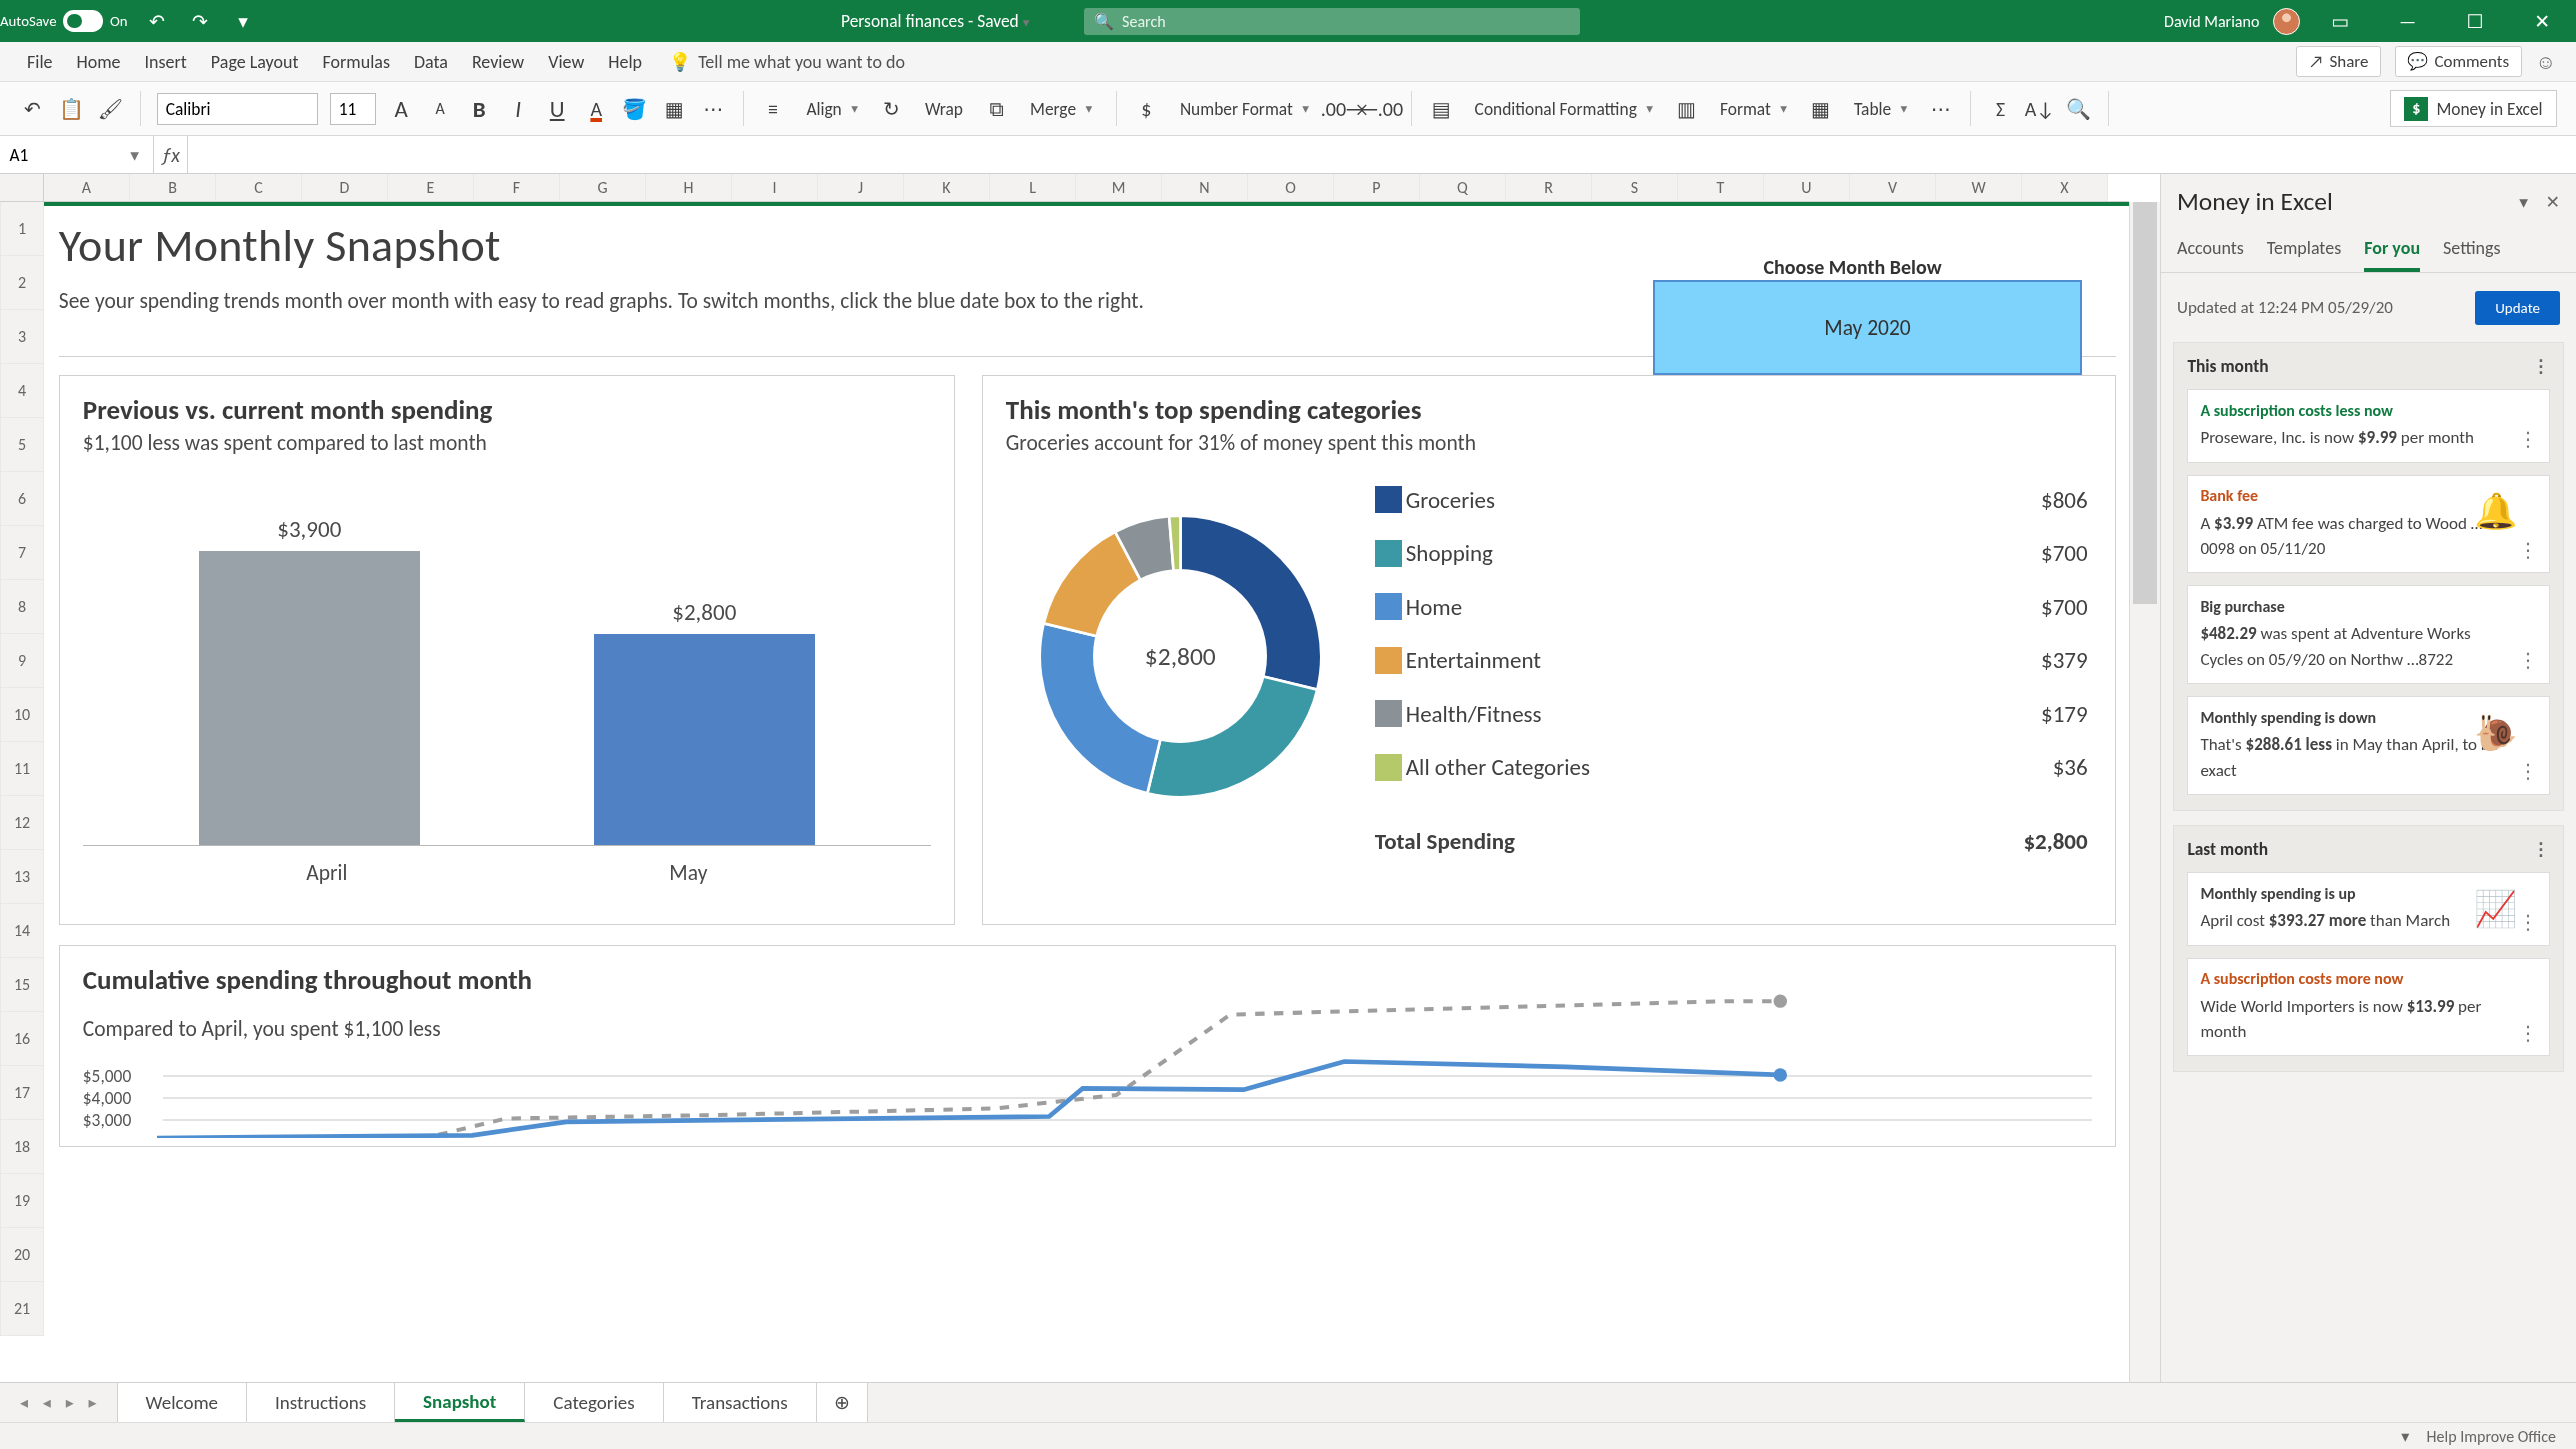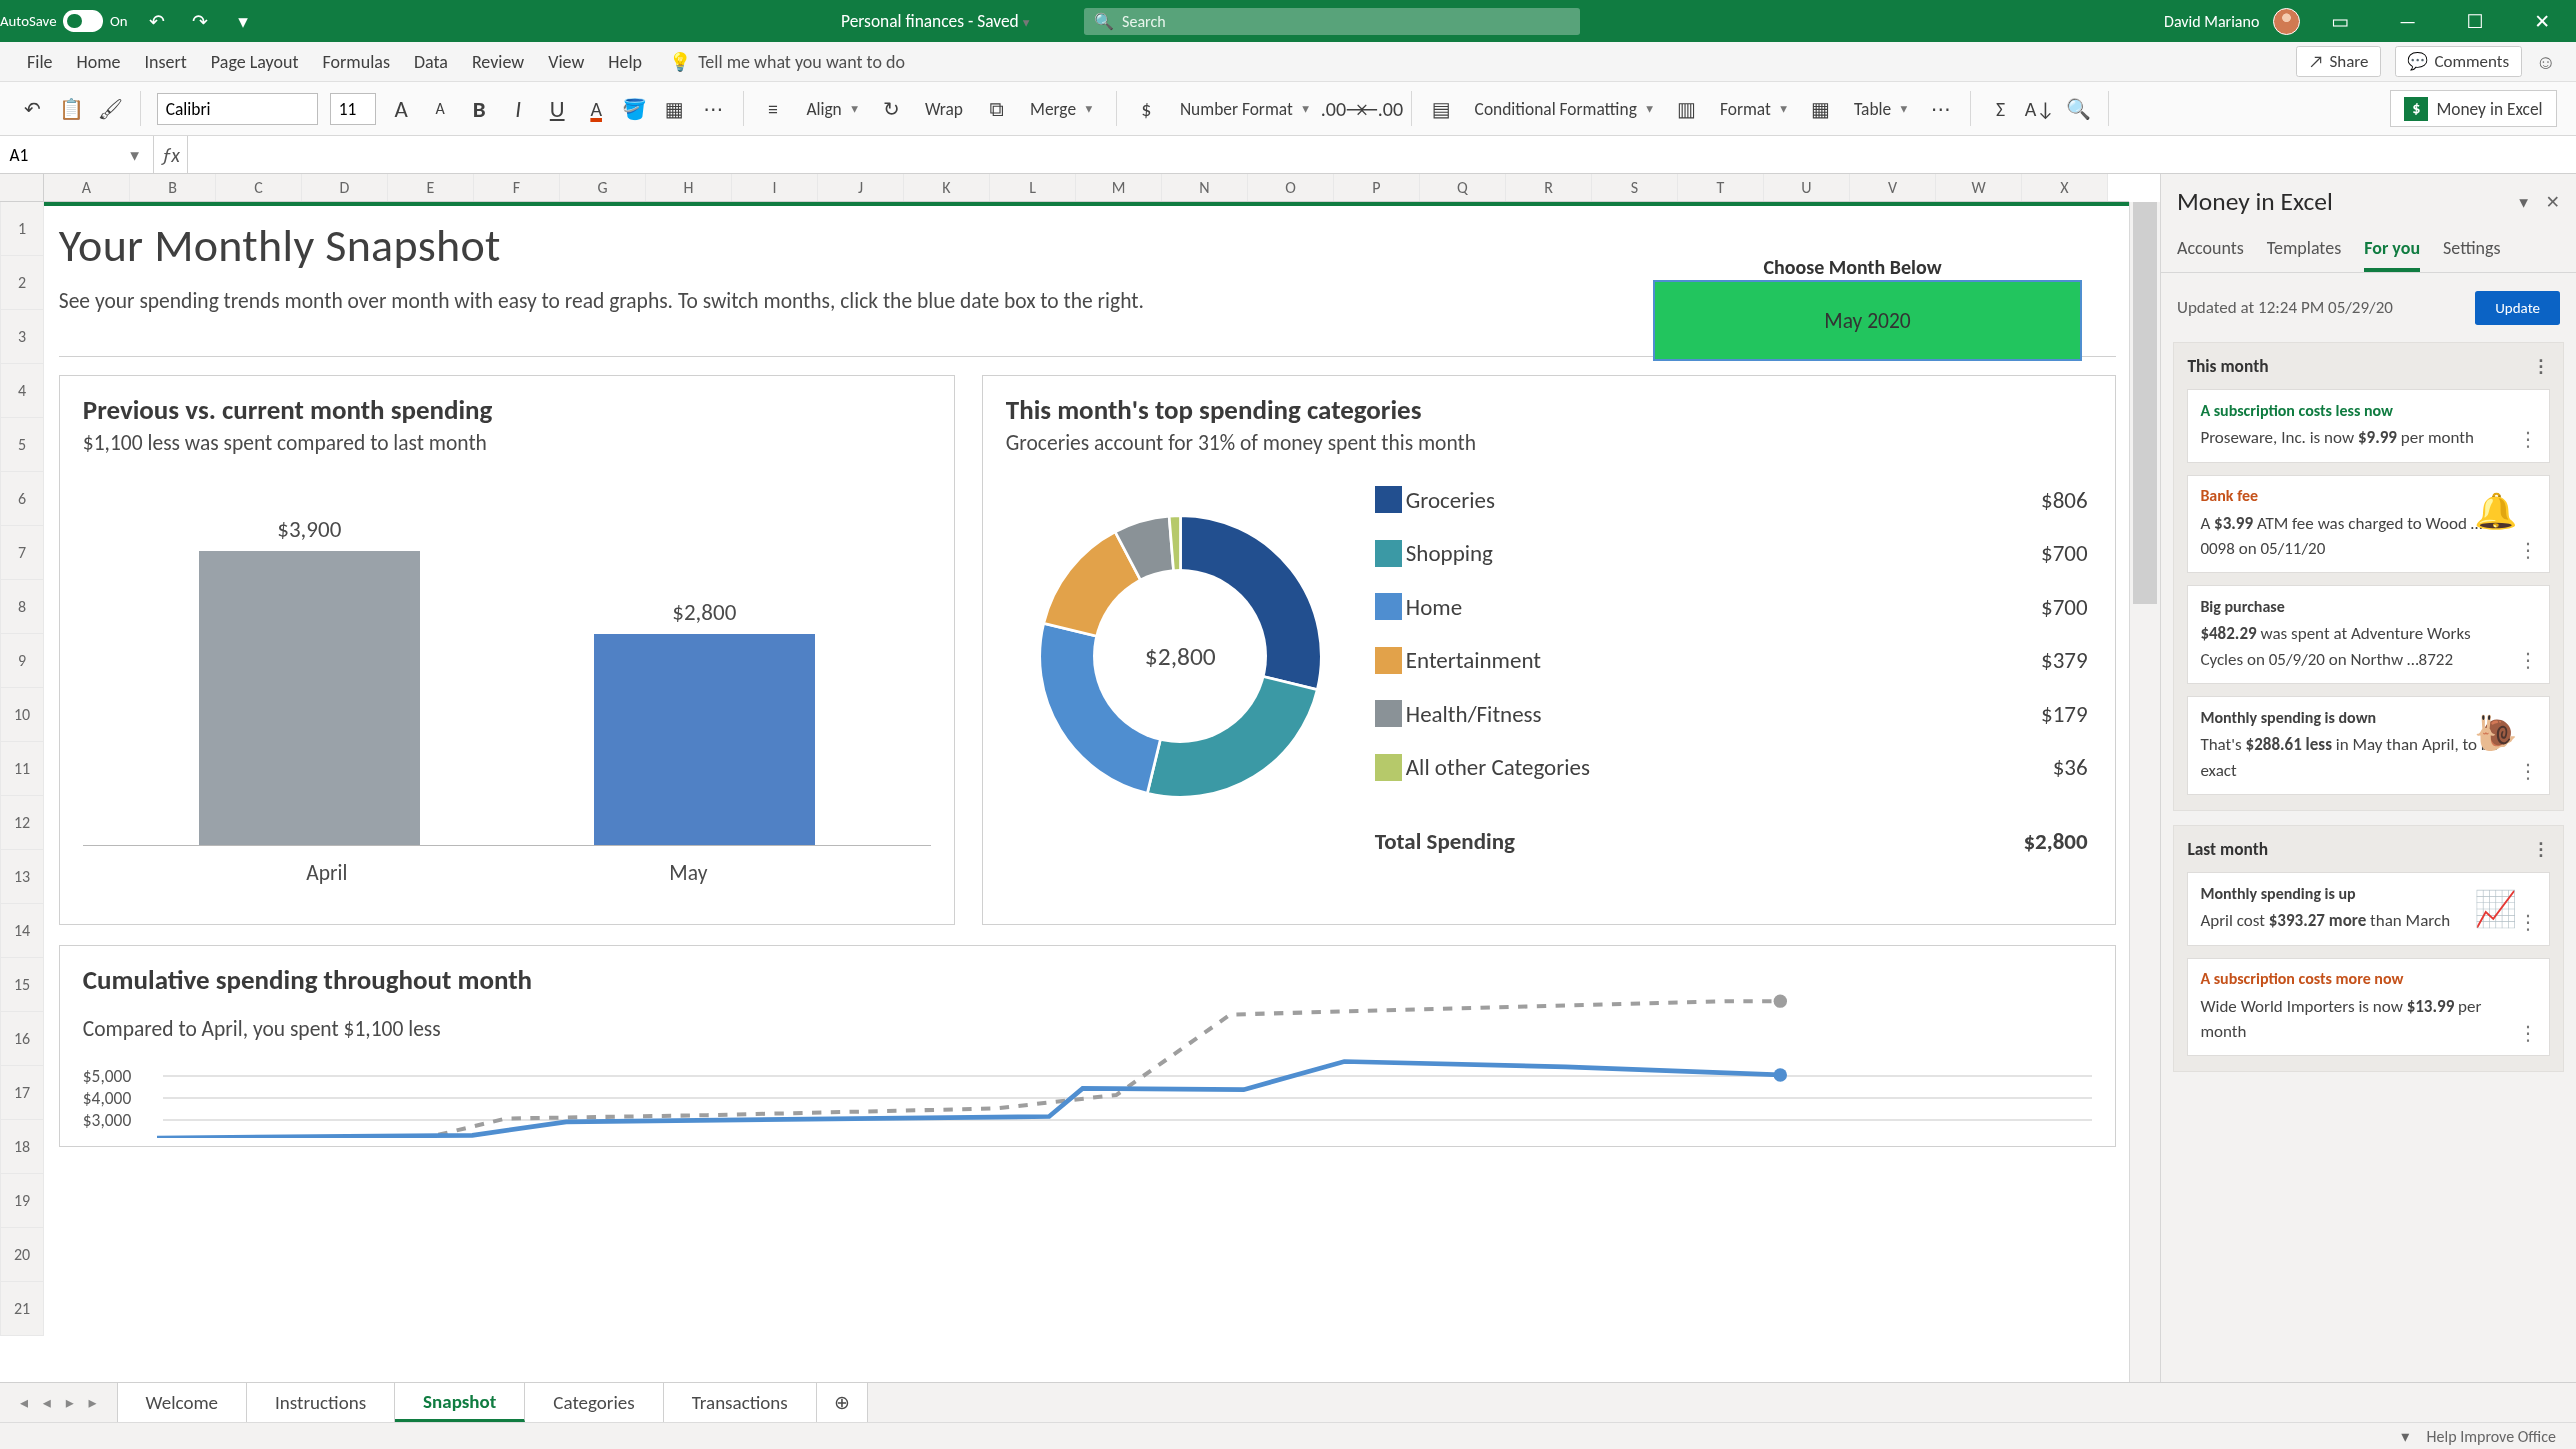--- a/index.html
+++ b/index.html
@@ -59,21 +59,21 @@
 .row-h { height:54px; display:flex; align-items:center; justify-content:center; font-size:16px; color:#666; border:0.7px solid #e8e8e8; border-top:none; background:#f3f2f1; }
 .corner { position:absolute; top:0; left:0; width:44px; height:28px; background:#f3f2f1; border-right:0.7px solid #cfcfcf; border-bottom:0.7px solid #cfcfcf; }
 
 .canvas { position:absolute; top:28px; left:44px; right:31px; bottom:0; padding:14.8px 13.4px 0 14.8px; overflow:hidden; }
 .green-strip { position:absolute; top:-5.4px; left:0; right:0; height:9.4px; background:#107c41; }
 
 .header-row{ display:flex; align-items:center; gap:40px; }
 .page-title { font-size:46px; letter-spacing:0.3px; color:#3f3f3f; }
 .page-sub { font-size:21.5px; color:#4a4a4a; line-height:1.5; margin-top:12px; max-width:1194px; }
 .choose-label { font-size:20px; font-weight:bold; color:#333; margin-left:auto; margin-right:174px; }
-.month-pick { position:absolute; top:78px; right:47px; width:429px; height:81px; border:2.7px solid #4f8ed0; background:#22c55e; display:flex; align-items:center; justify-content:center; font-size:21.5px; color:#333; }
+.month-pick { position:absolute; top:78px; right:47px; width:429px; height:95px; border:2.7px solid #4f8ed0; background:#7dd3fc; display:flex; align-items:center; justify-content:center; font-size:21.5px; color:#333; }
 
 .divider { height:1.3px; background:#d0d0d0; margin:39px 0 17.4px; }
 
 .panels { display:flex; gap:27px; }
 .panel { border:1.3px solid #d0d0d0; padding:17.4px 23px 23px; background:#fff; }
 .panel-left { width:896px; height:550px; }
 .panel-right { flex:1; height:550px; position:relative; }
 .panel h3 { font-size:27px; font-weight:bold; color:#3a3a3a; }
 .panel .sub { font-size:21.5px; color:#4a4a4a; margin-top:4px; }
 

